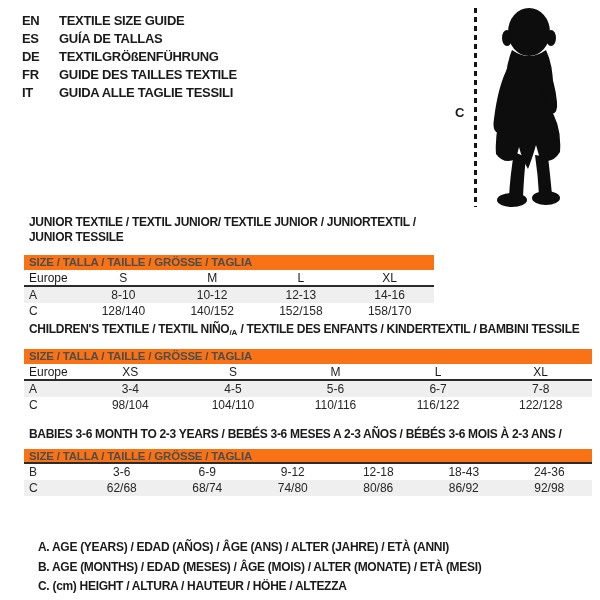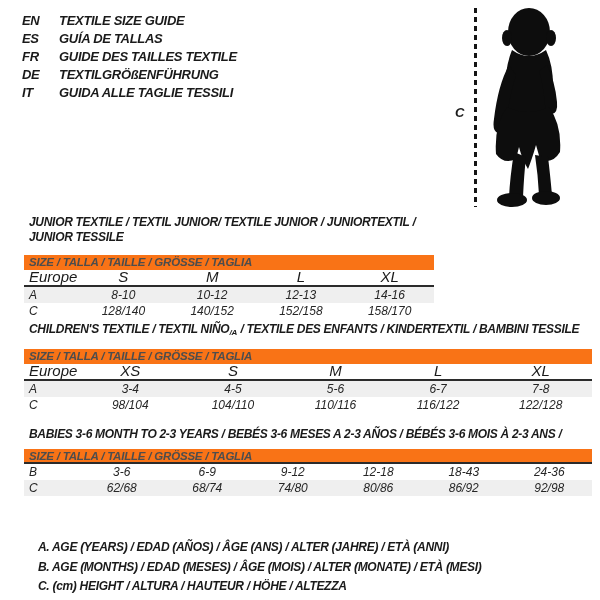--- a/index.html
+++ b/index.html
@@ -1,37 +1,37 @@
 <!DOCTYPE html>
 <html><head>
 <meta charset="utf-8">
 <style>
   * { margin:0; padding:0; box-sizing:border-box; }
   html,body { width:600px; height:600px; background:#ffffff;
     font-family:"Liberation Sans", sans-serif; color:#1a1a1a; }
-  .stage { position:relative; width:600px; height:600px; overflow:hidden; background:#fff;font-style:italic; }
+  .stage { position:relative; width:600px; height:600px; overflow:hidden; background:#fff; }
 
   
   .lang-list { position:absolute; left:22px; top:12px; }
   .lang-row { display:flex; font-weight:bold; font-size:13px; line-height:18px; letter-spacing:-0.3px; }
   .lang-code { width:37px; flex:0 0 37px; }
 
   
   .measure-line { position:absolute; left:474px; top:8px; width:3px; height:199px;
     background:repeating-linear-gradient(to bottom,#141414 0 5px,transparent 5px 9px); }
   .dim-label { position:absolute; left:455px; top:105px; font-size:13px; font-weight:bold; }
   .baby-svg { position:absolute; left:482px; top:7px; width:92px; height:202px; }
 
   
   .tbl { position:absolute; left:24px; }
   .tbl-title { font-weight:bold; font-size:12px; letter-spacing:-0.3px; line-height:15px; padding-left:5px; }
   .tbl-title .sub { font-size:8px; vertical-align:-2px; letter-spacing:0; }
   .size-bar { height:15px; background:#f97316; color:#4d4d4d; font-weight:bold; font-size:11.5px;
     line-height:15px; padding-left:5px; letter-spacing:-0.2px; }
-  .hdr-row { display:flex; height:17px; line-height:17px; font-size:15px; border-bottom:2px solid #2b2b2b;align-items:flex-end; }
+  .hdr-row { display:flex; height:17px; line-height:17px; font-size:12px; border-bottom:2px solid #2b2b2b; }
   .drow { display:flex; height:16px; line-height:16px; font-size:12px; color:#262626; }
   .alt { background:#efefef; }
   .lbl { flex:0 0 55px; padding-left:5px; }
   .col { flex:1; text-align:center; }
   .gap-t1 { height:10px; } .gap-t2 { height:9px; } .gap-t3 { height:7px; }
   .t1 { top:215px; width:410px; }
   .t2 { top:322px; width:568px; }
   .t3 { top:427px; width:568px; }
 
   
@@ -46,26 +46,26 @@
   <div class="lang-list">
     <div class="lang-row">
       <span class="lang-code">EN</span>
       <span>TEXTILE SIZE GUIDE</span>
     </div>
     <div class="lang-row">
       <span class="lang-code">ES</span>
       <span>GUÍA DE TALLAS</span>
     </div>
     <div class="lang-row">
+      <span class="lang-code">DE</span>
+      <span>TEXTILGRÖßENFÜHRUNG</span>
+    </div>
+    <div class="lang-row">
       <span class="lang-code">FR</span>
       <span>GUIDE DES TAILLES TEXTILE</span>
-    </div>
-    <div class="lang-row">
-      <span class="lang-code">DE</span>
-      <span>TEXTILGRÖßENFÜHRUNG</span>
     </div>
     <div class="lang-row">
       <span class="lang-code">IT</span>
       <span>GUIDA ALLE TAGLIE TESSILI</span>
     </div>
   </div>
 
   <div class="measure-line"></div>
   <div class="dim-label">C</div>
   <svg class="baby-svg" viewBox="0 0 92 202" xmlns="http://www.w3.org/2000/svg">

